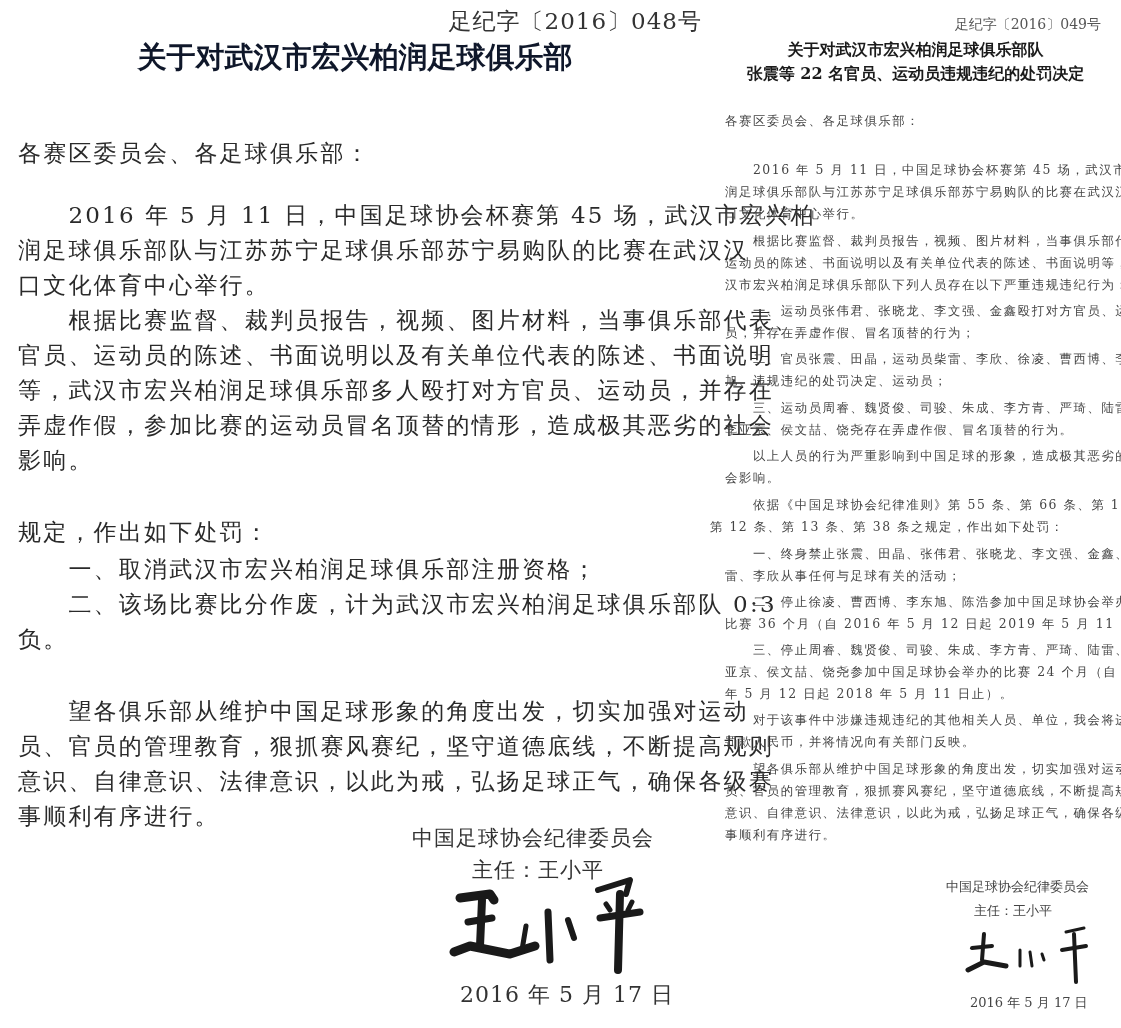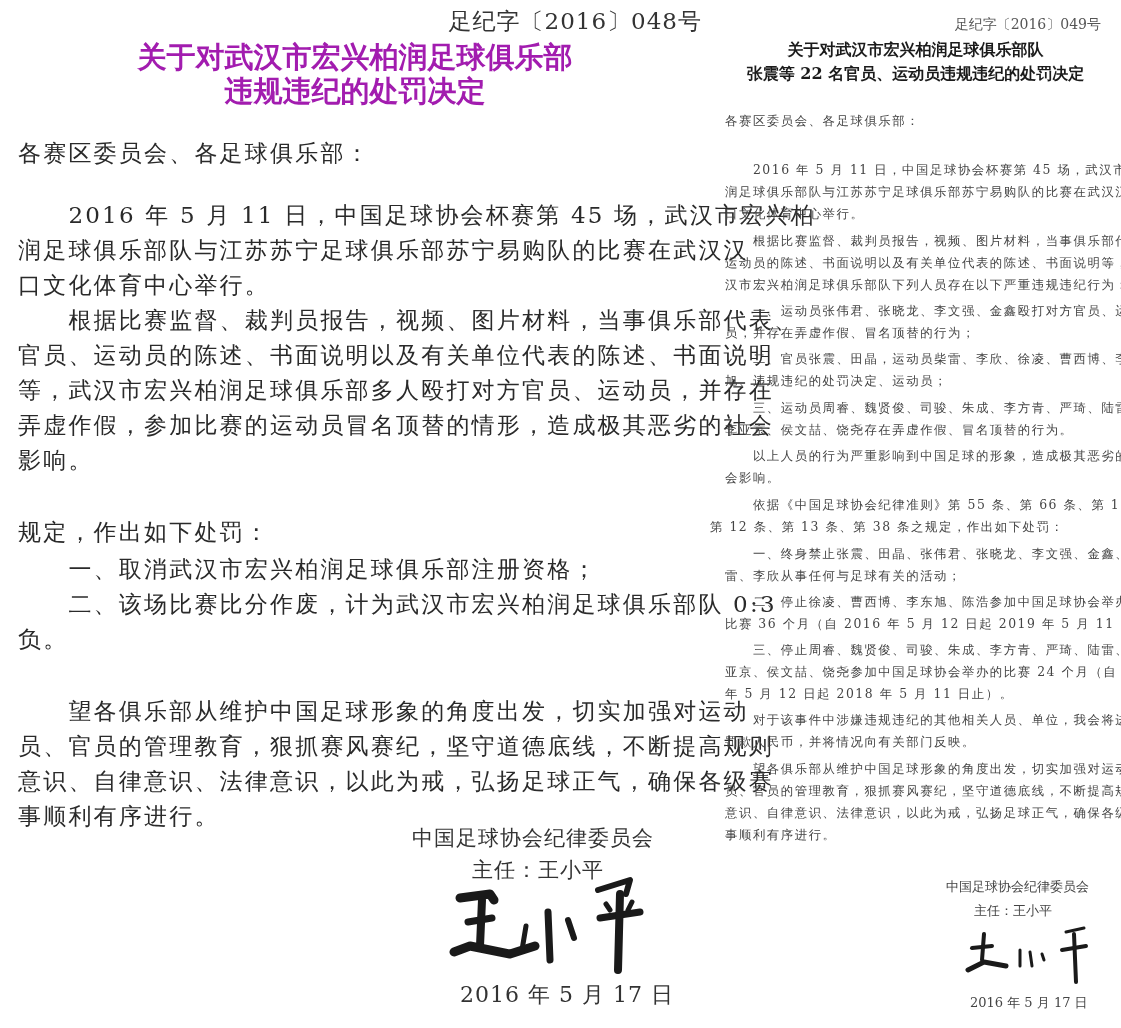--- a/index.html
+++ b/index.html
@@ -3,37 +3,36 @@
 <meta charset="utf-8">
 <style>
   html, body { margin: 0; padding: 0; background: #ffffff; }
   body { width: 1121px; height: 1028px; position: relative; overflow: hidden; color: #222; }
   .doc { position: absolute; top: 0; }
   .left { left: 0; width: 710px; height: 1028px; font-family: "DejaVu Serif", serif; }
   .right { left: 710px; width: 411px; height: 1028px; font-family: "DejaVu Serif", serif; }
   .ln { position: absolute; white-space: nowrap; }
   
   .left .docno { right: 8px; top: 6px; font-size: 23px; color: #333; letter-spacing: 1px; }
-  .left .title { left: 0; width: 710px; text-align: center; font-size: 29px; font-weight: bold; color: #a21caf; }
+  .left .title { left: 0; width: 710px; text-align: center; font-size: 29px; font-weight: bold; color: #0f172a; }
   .left .body { font-size: 23px; letter-spacing: 2.2px; color: #2a2a2a; }
   .left .sig { font-size: 21px; color: #333; letter-spacing: 1px; }
   
   .right .docno { right: 20px; top: 16px; font-size: 14px; color: #555; }
   .right .title { left: 0; width: 411px; text-align: center; font-size: 16px; font-weight: bold; color: #1b1b1b; }
   .right .body { font-size: 12.4px; letter-spacing: 1.55px; color: #444; }
   .right .sig { font-size: 13px; color: #444; }
   .signature { position: absolute; }
 </style>
 </head>
 <body>
 
 <div class="doc left">
   <div class="ln docno">足纪字〔2016〕048号</div>
   <div class="ln title" style="top:38px;">关于对武汉市宏兴柏润足球俱乐部</div>
-  <div class="ln title" style="top:72px;">违规违纪的处罚决定</div>
 
   <div class="ln body" style="left:18px; top:138px;">各赛区委员会、各足球俱乐部：</div>
 
   <div class="ln body" style="left:18px; top:200px;">　　2016 年 5 月 11 日，中国足球协会杯赛第 45 场，武汉市宏兴柏</div>
   <div class="ln body" style="left:18px; top:235px;">润足球俱乐部队与江苏苏宁足球俱乐部苏宁易购队的比赛在武汉汉</div>
   <div class="ln body" style="left:18px; top:270px;">口文化体育中心举行。</div>
   <div class="ln body" style="left:18px; top:305px;">　　根据比赛监督、裁判员报告，视频、图片材料，当事俱乐部代表、</div>
   <div class="ln body" style="left:18px; top:340px;">官员、运动员的陈述、书面说明以及有关单位代表的陈述、书面说明</div>
   <div class="ln body" style="left:18px; top:375px;">等，武汉市宏兴柏润足球俱乐部多人殴打对方官员、运动员，并存在</div>
   <div class="ln body" style="left:18px; top:410px;">弄虚作假，参加比赛的运动员冒名顶替的情形，造成极其恶劣的社会</div>

